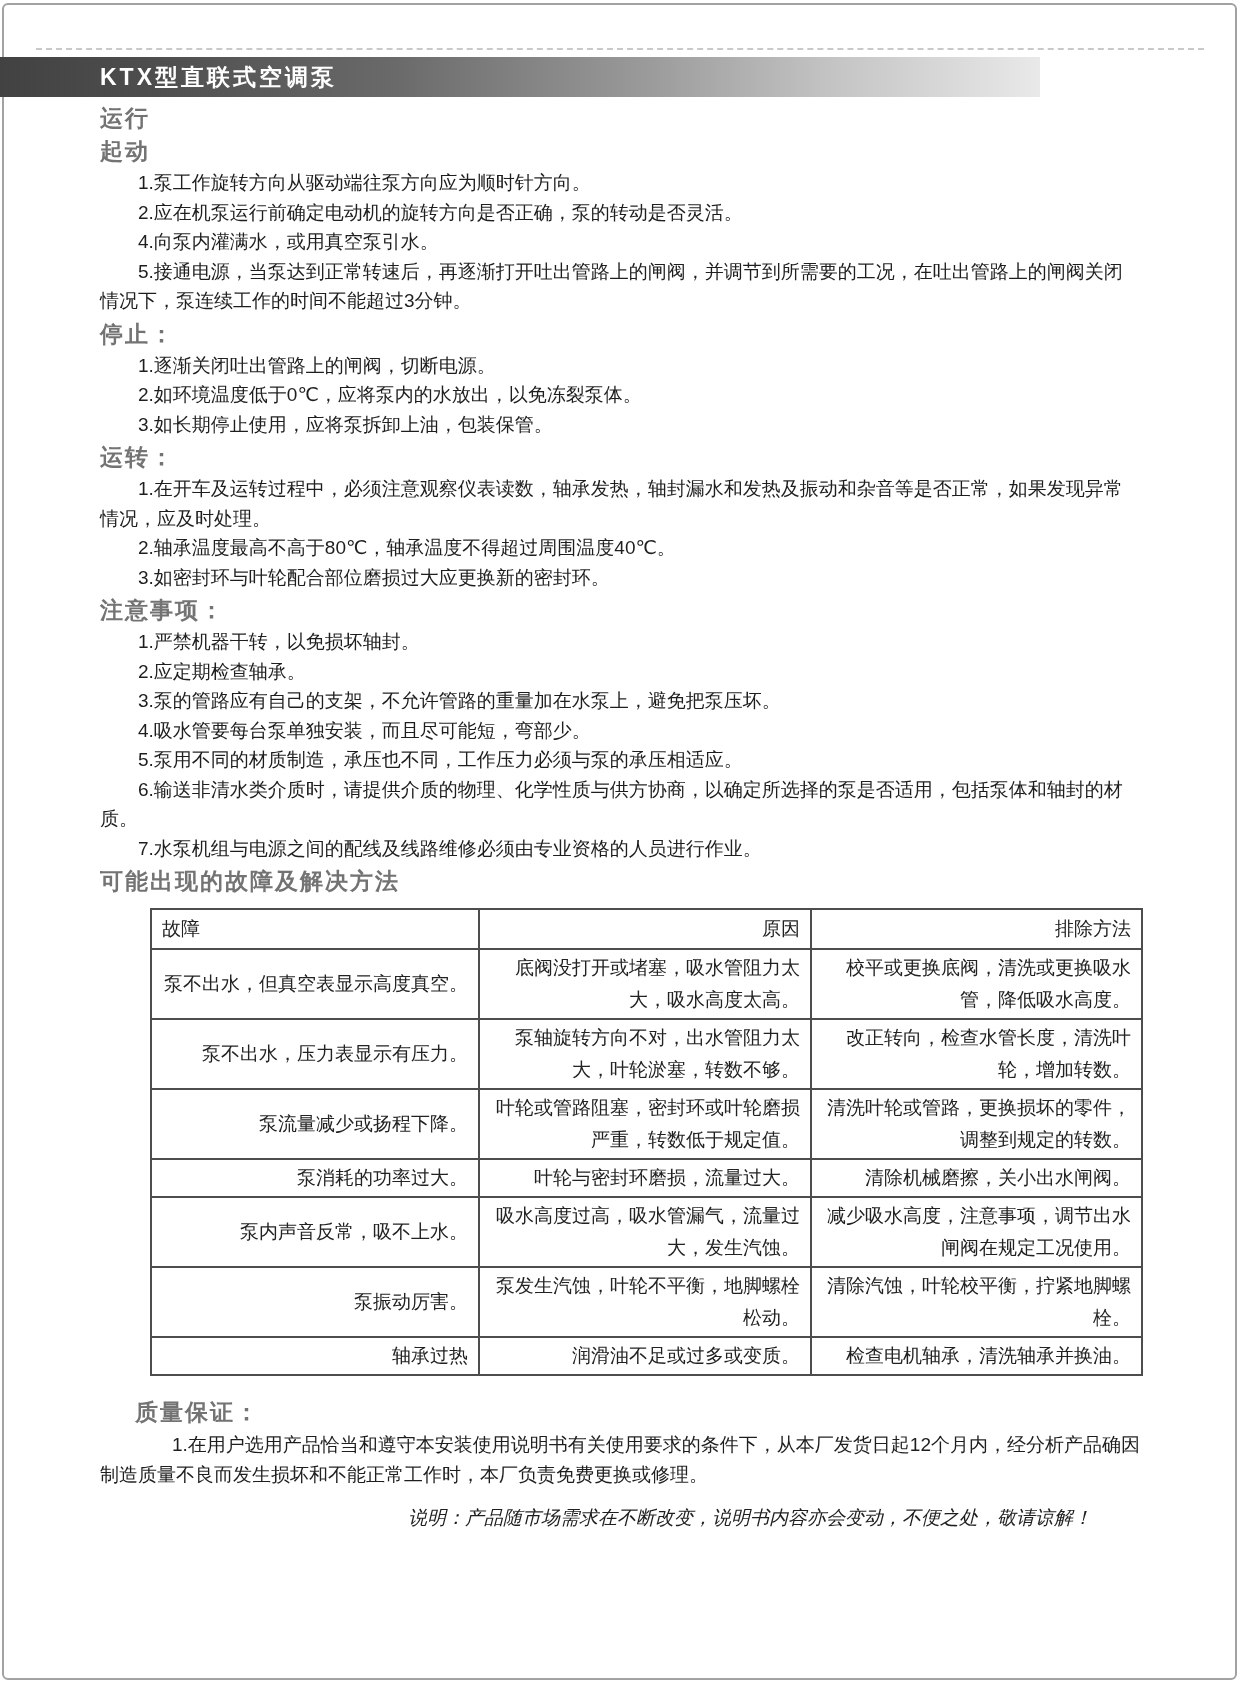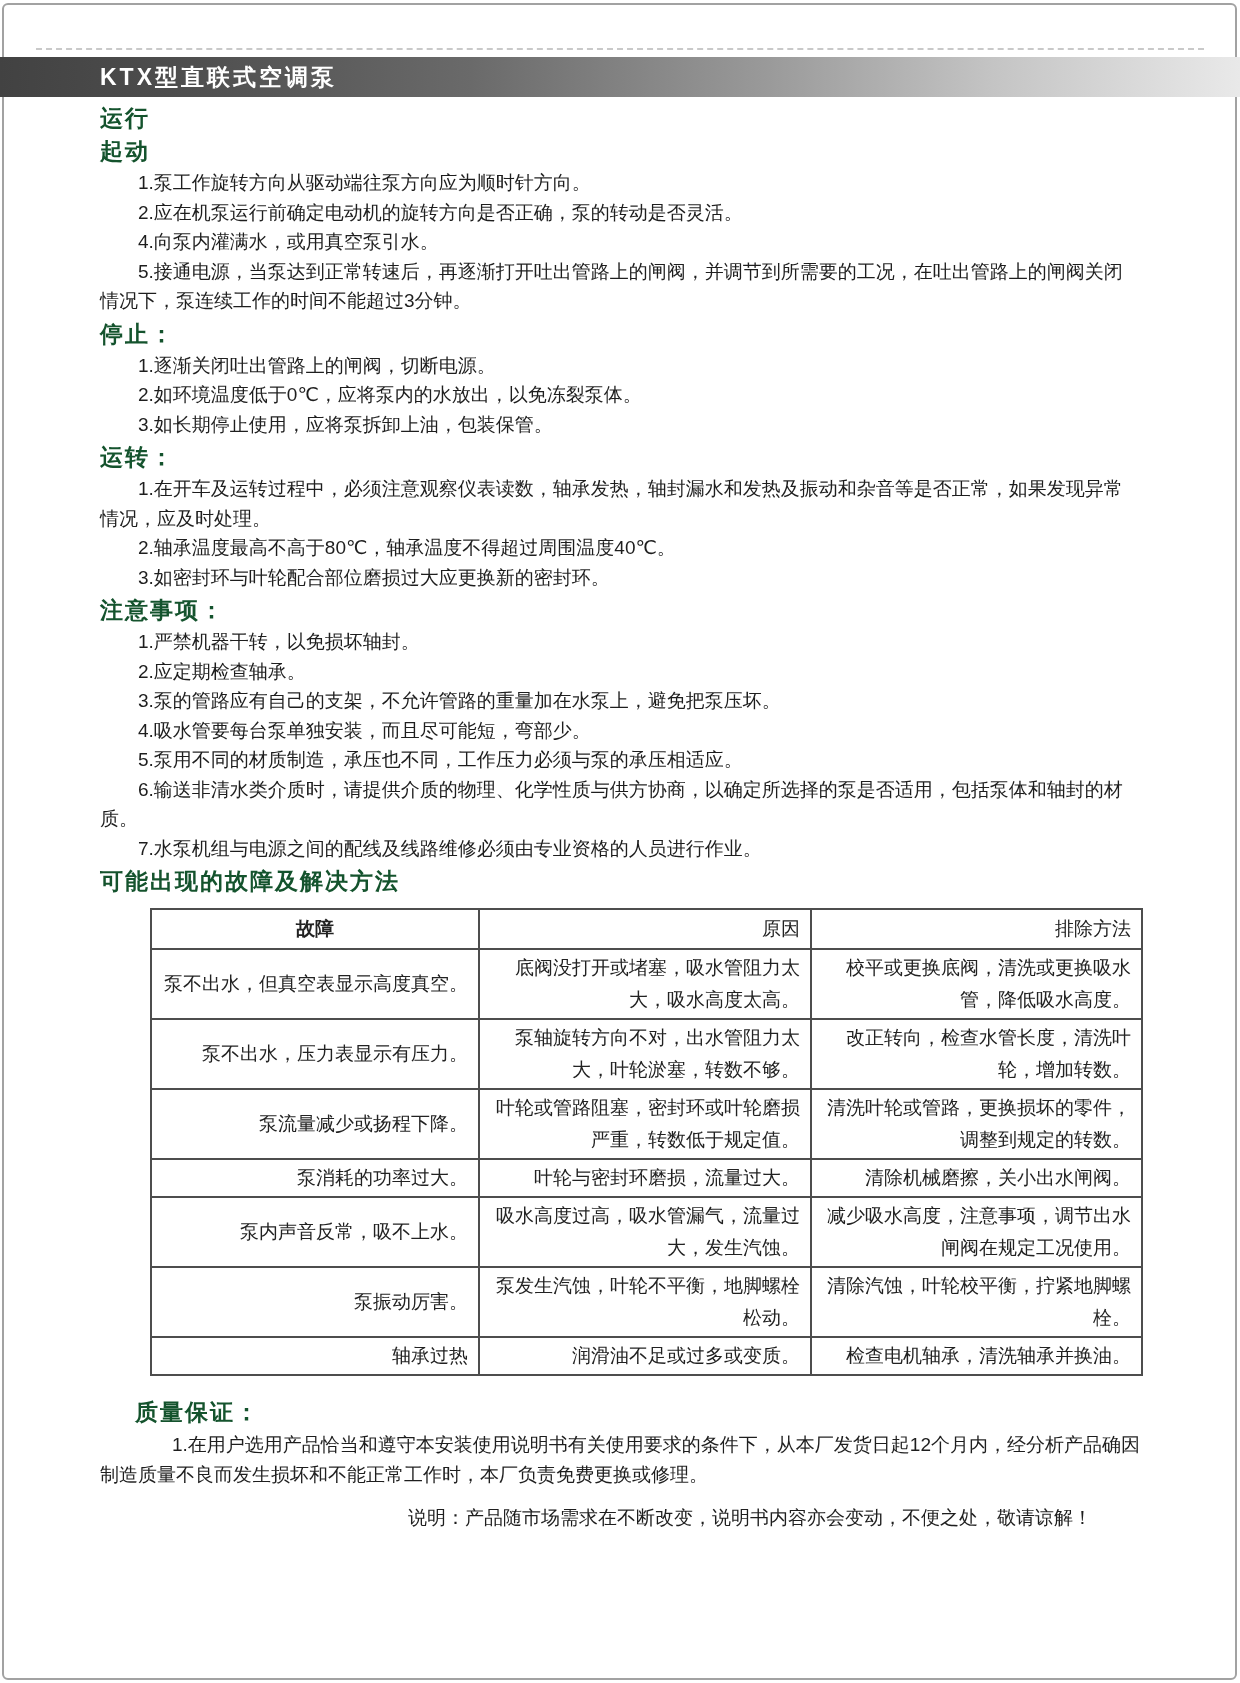--- a/index.html
+++ b/index.html
@@ -20,21 +20,21 @@
   }
   .scan-artifact{
     position:absolute;
     top:48px;left:36px;right:36px;
     border-top:2px dashed #c9c9c9;
     height:0;
   }
   .header-bar{
     position:absolute;
     top:57px;left:0;
-    width:1240px;height:40px;
+    width:1040px;height:40px;
     background:linear-gradient(90deg,#424242 0%,#4d4d4d 14%,#6a6a6a 38%,#9a9a9a 62%,#c4c4c4 80%,#e9e9e9 100%);
   }
   .header-bar .bar-title{
     color:#ffffff;
     font-weight:bold;
     font-size:23px;
     line-height:40px;
     padding-left:100px;
     letter-spacing:3px;
   }
@@ -42,21 +42,21 @@
     position:absolute;
     top:100px;left:100px;
     width:1041px;
   }
   .sec-heading{
     font-size:23px;
     font-weight:bold;
     letter-spacing:2px;
     line-height:30px;
     margin:3px 0 2px 0;
-    color:#14532d;
+    color:#737373;
   }
   .item{
     margin:0;
     text-indent:38px;
     font-size:19px;
     line-height:29.5px;
   }
   table.fault-table{
     border-collapse:collapse;
     table-layout:fixed;
@@ -68,33 +68,34 @@
     border:2px solid #4d4d4d;
     font-weight:normal;
     font-size:19px;
     line-height:32px;
     padding:2px 10px;
     vertical-align:middle;
     text-align:right;
     color:#222222;
   }
   table.fault-table th{height:34px;}
-  table.fault-table th.c-fault{text-align:center;font-weight:bold;}
+  table.fault-table th.c-fault{text-align:left;}
   .warranty-heading{
     margin-left:35px;
     margin-top:22px;
     font-family:Liberation Serif, serif;
   }
   .warranty-item{
     text-indent:72px;
   }
   .footnote{
     margin:14px 0 0 308px;
     font-size:19px;
     line-height:29.5px;
+    font-style:italic;
   }
 </style>
 </head>
 <body>
 
 <div class="page-border"></div>
 <div class="scan-artifact"></div>
 
 <div class="header-bar">
   <div class="bar-title">KTX型直联式空调泵</div>

